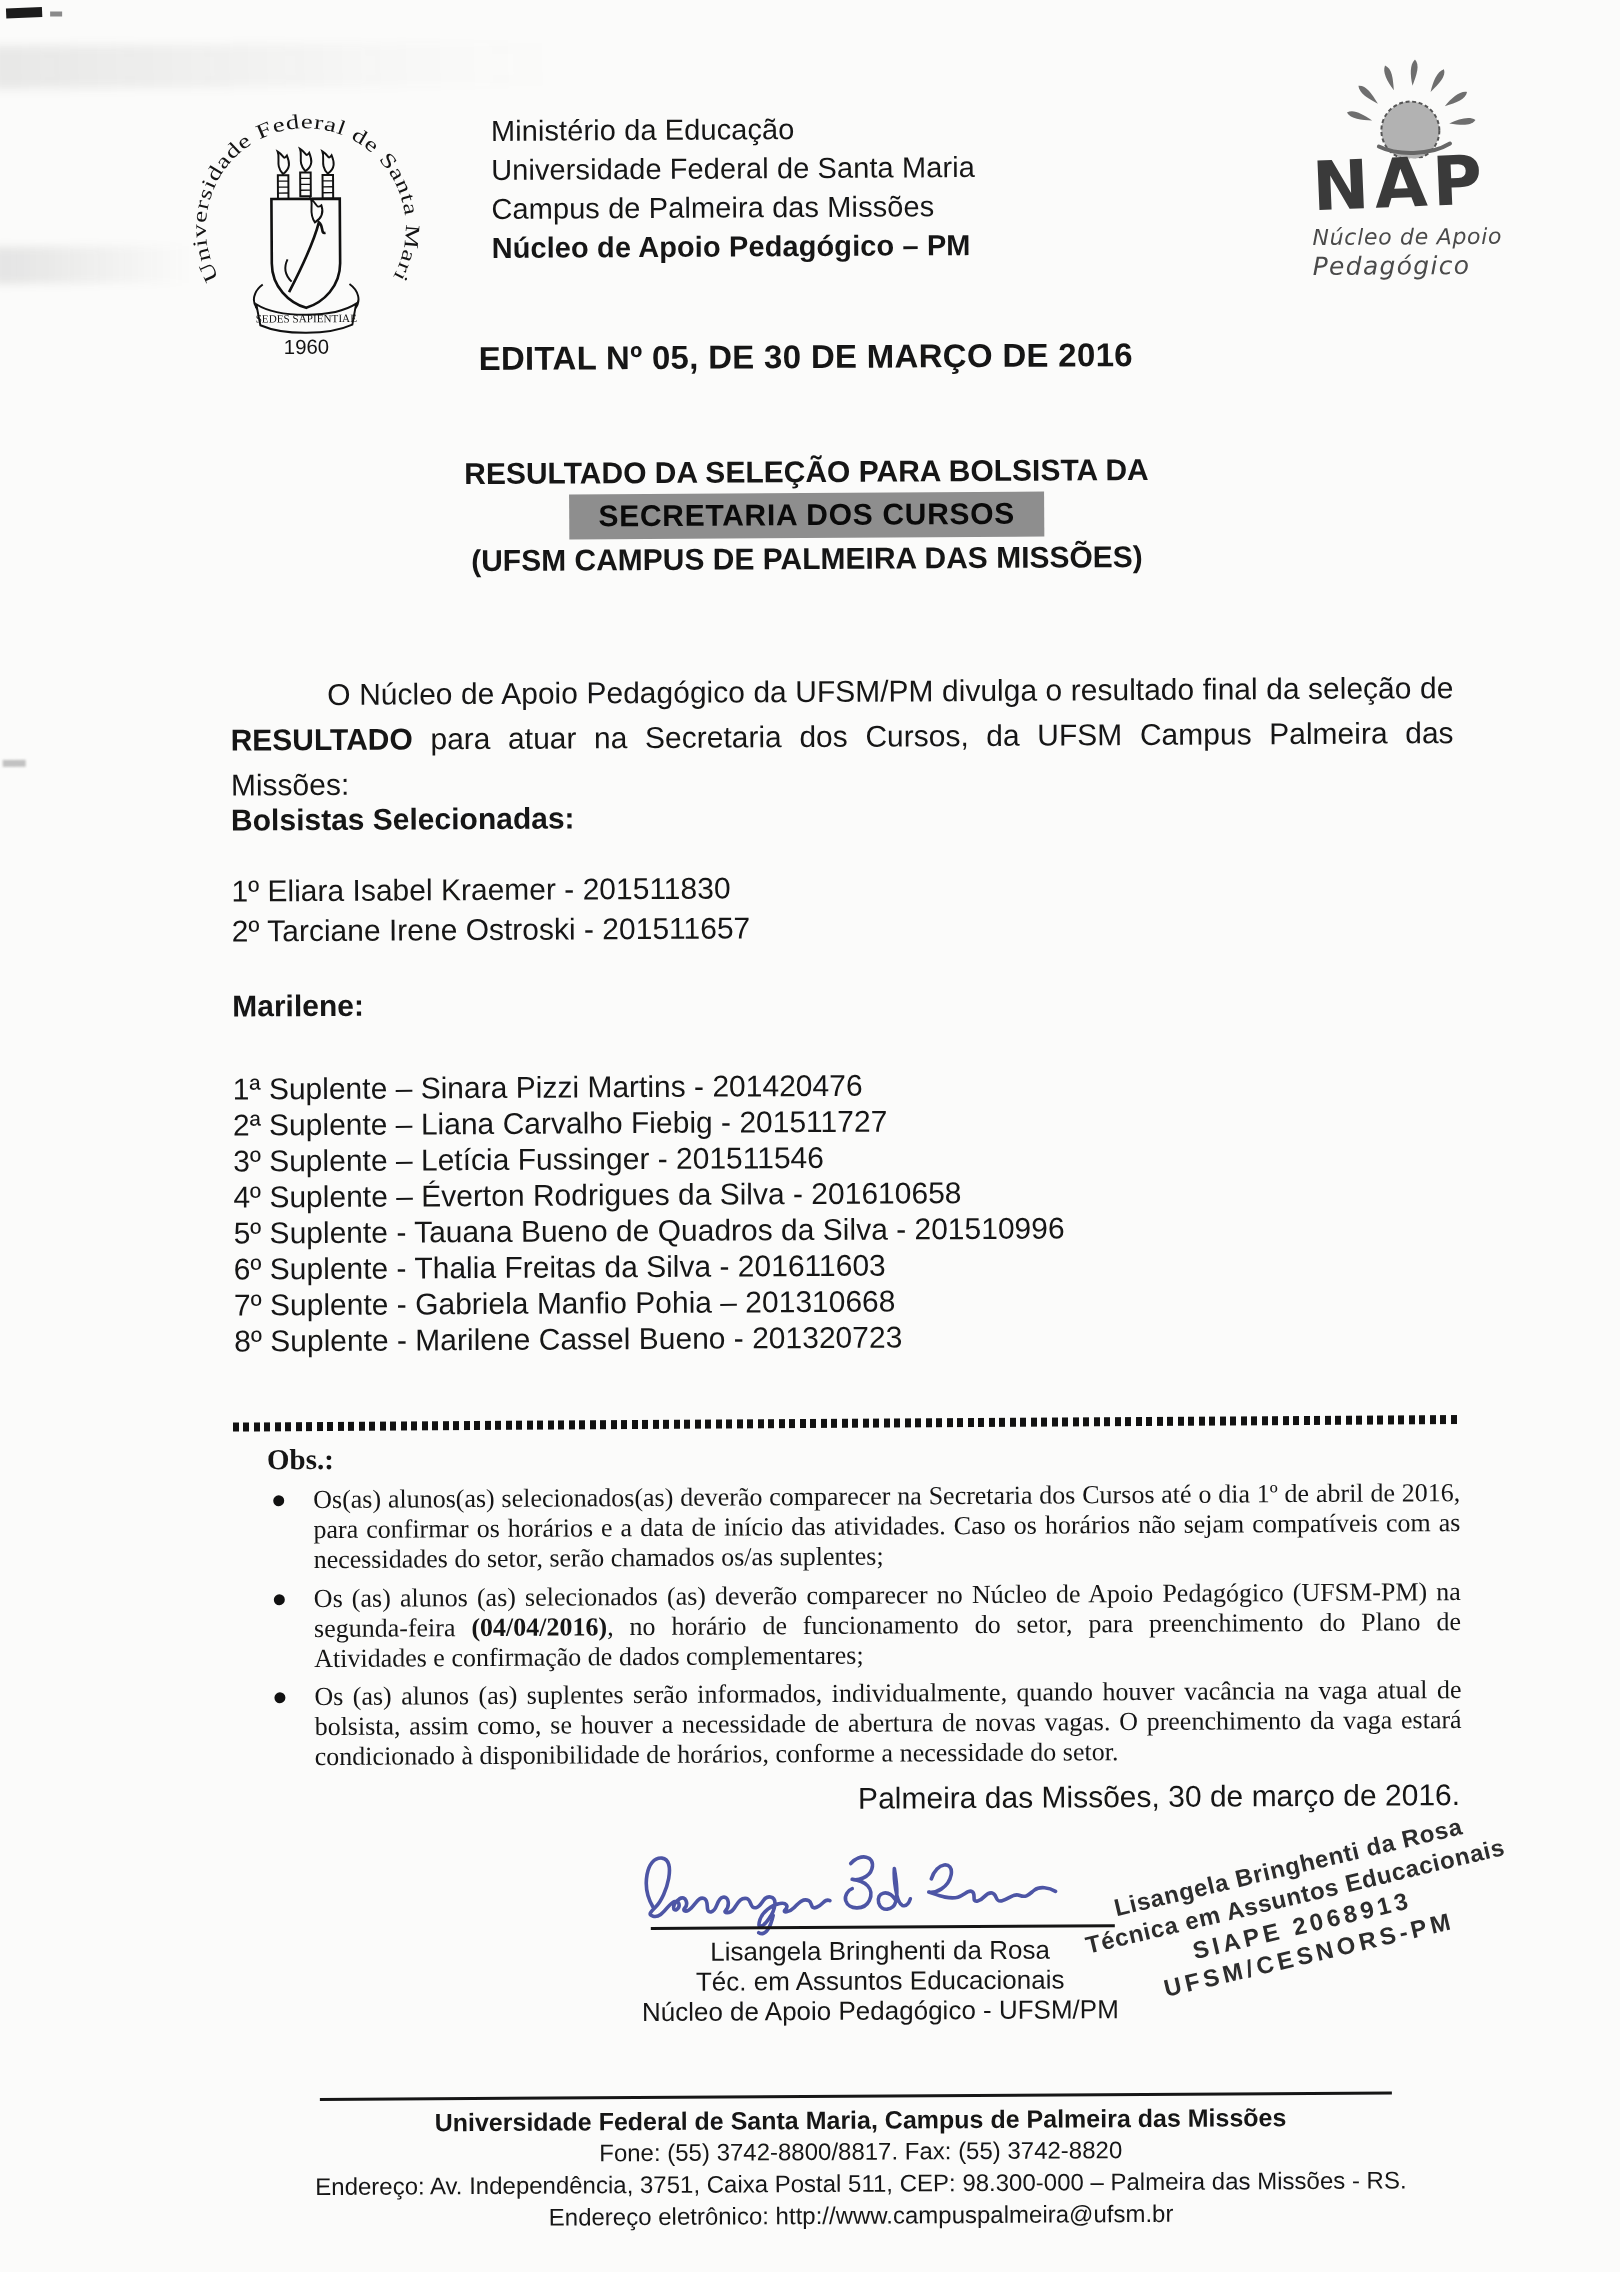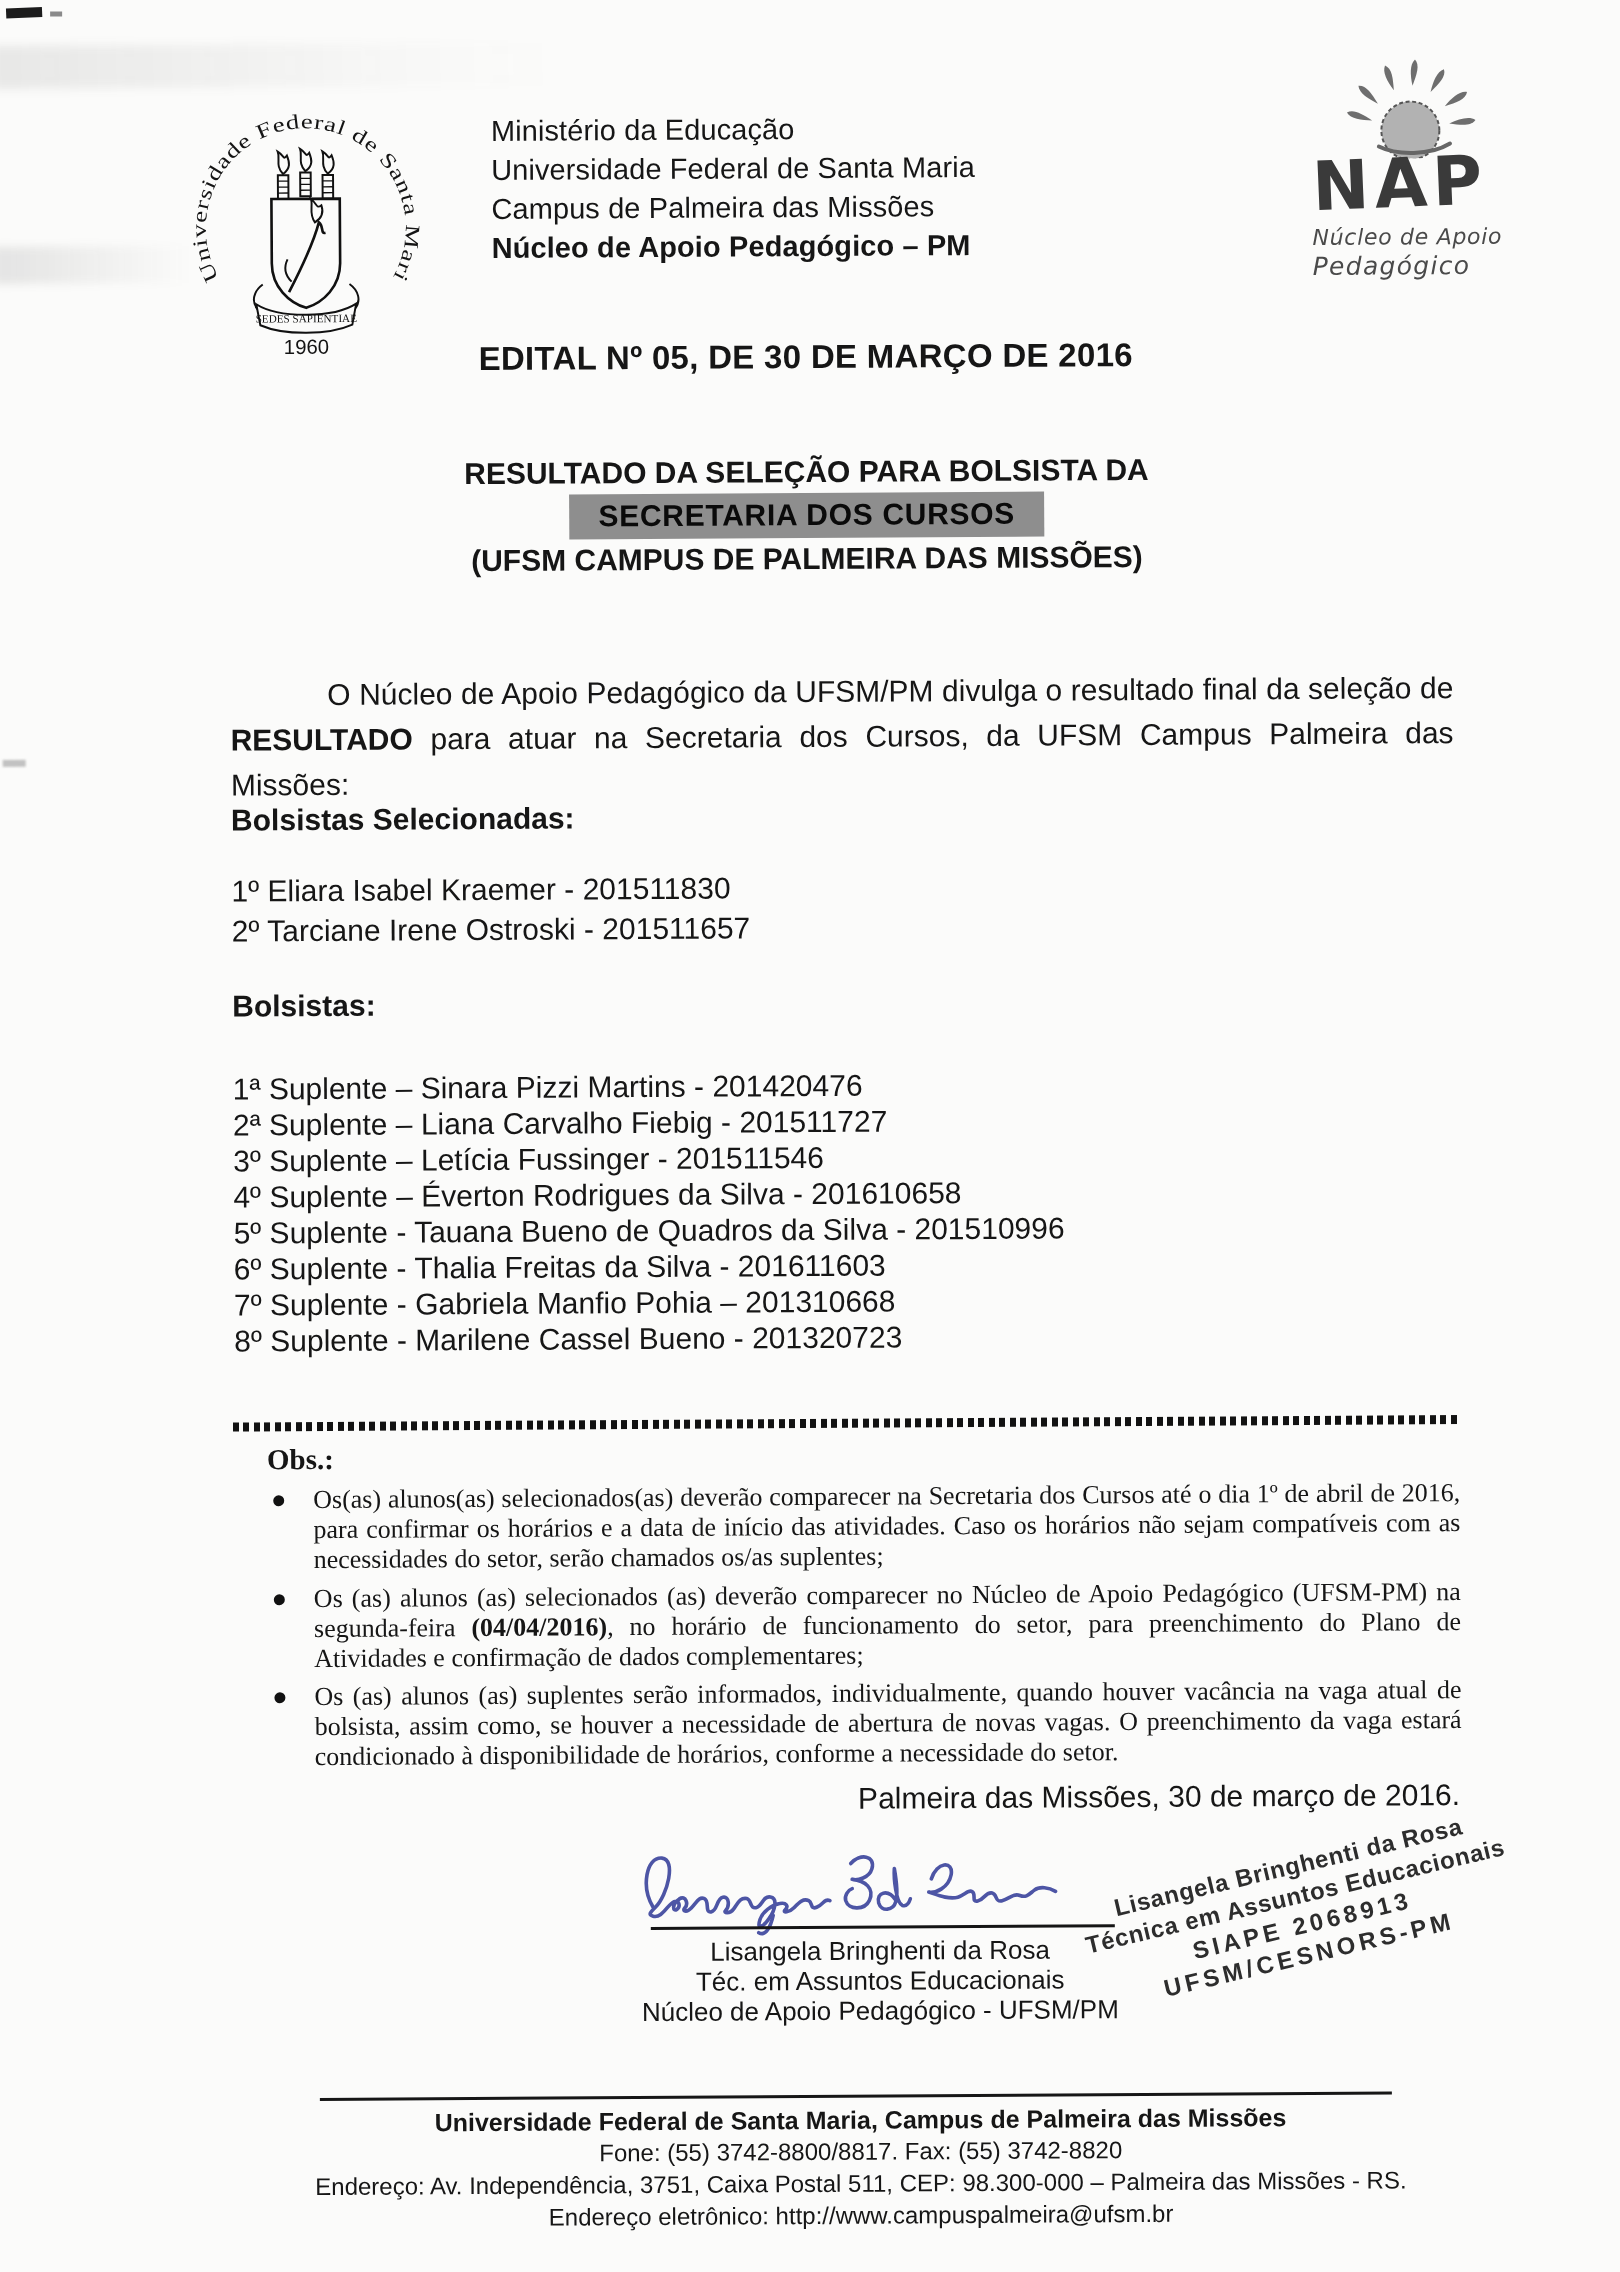--- a/index.html
+++ b/index.html
@@ -165,21 +165,21 @@
     </div>
 
     <p class="intro"><span>O Núcleo de Apoio Pedagógico da UFSM/PM divulga o resultado final da seleção de </span><b>RESULTADO</b><span> para atuar na Secretaria dos Cursos, da UFSM Campus Palmeira das Missões:</span></p>
 
     <div class="heading h-bolsistas">Bolsistas Selecionadas:</div>
     <ul class="plain-list list-bolsistas">
       <li>1º Eliara Isabel Kraemer - 201511830</li>
       <li>2º Tarciane Irene Ostroski - 201511657</li>
     </ul>
 
-    <div class="heading h-suplentes">Bolsistas:</div>
+    <div class="heading h-suplentes">Marilene:</div>
     <ul class="plain-list list-suplentes">
       <li>1ª Suplente – Sinara Pizzi Martins - 201420476</li>
       <li>2ª Suplente – Liana Carvalho Fiebig - 201511727</li>
       <li>3º Suplente – Letícia Fussinger - 201511546</li>
       <li>4º Suplente – Éverton Rodrigues da Silva - 201610658</li>
       <li>5º Suplente - Tauana Bueno de Quadros da Silva - 201510996</li>
       <li>6º Suplente - Thalia Freitas da Silva - 201611603</li>
       <li>7º Suplente - Gabriela Manfio Pohia – 201310668</li>
       <li>8º Suplente - Marilene Cassel Bueno - 201320723</li>
     </ul>

